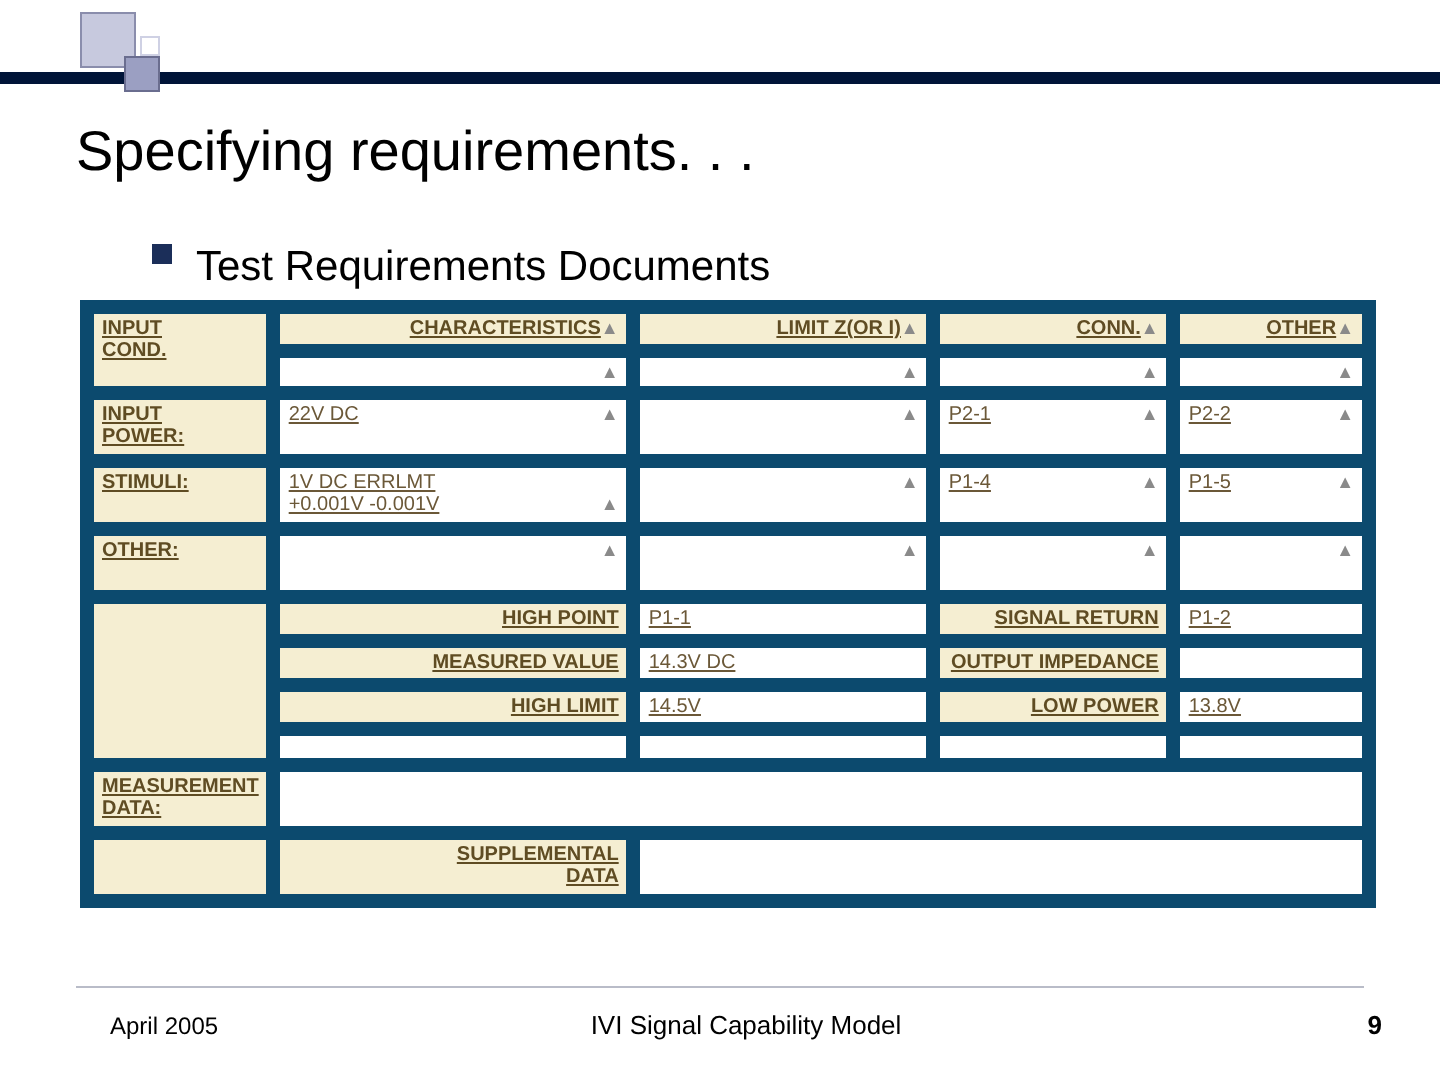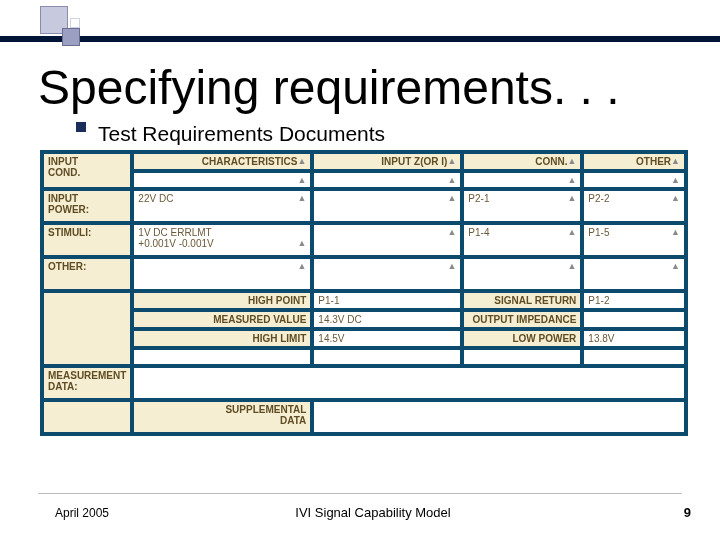--- a/index.html
+++ b/index.html
@@ -3,27 +3,27 @@
 <meta charset="utf-8">
 <style>
   * { box-sizing: border-box; margin: 0; padding: 0; }
   html, body { width: 720px; height: 540px; background: #fff; font-family: Arial, Helvetica, sans-serif; }
   .slide { position: relative; width: 720px; height: 540px; background: #fff; }
   .decor { position: absolute; top: 0; left: 0; width: 720px; height: 52px; }
   .decor .bar1 { position: absolute; top: 36px; left: 0; width: 720px; height: 6px; background: #001438; }
   .decor .sq-big { position: absolute; top: 6px; left: 40px; width: 28px; height: 28px; background: #c7c9de; border: 1px solid #8a8dac; }
   .decor .sq-mid { position: absolute; top: 28px; left: 62px; width: 18px; height: 18px; background: #9b9fc2; border: 1px solid #6a6d8f; }
   .decor .sq-sm  { position: absolute; top: 18px; left: 70px; width: 10px; height: 10px; background: #ffffff; border: 1px solid #cfd1e4; }
-  .title { position: absolute; top: 60px; left: 38px; font-size: 48px; color: #000; letter-spacing: 0; }
+  .title { position: absolute; top: 60px; left: 38px; font-size: 28px; color: #000; letter-spacing: 0; }
   .bullet-row { position: absolute; top: 122px; left: 76px; display: flex; align-items: flex-start; gap: 12px; }
   .bullet { width: 10px; height: 10px; background: #1b2e59; }
   .bullet-text { font-size: 21px; color: #000; }
   .table-wrap { position: absolute; top: 150px; left: 40px; width: 648px; }
   table { border-collapse: collapse; width: 100%; font-size: 10px; color: #6b5838; }
-  td { border: 4px solid #0c4a6e; padding: 2px 4px; vertical-align: top; height: 18px; background: #fff; }
+  td { border: 7px solid #0c4a6e; padding: 2px 4px; vertical-align: top; height: 18px; background: #fff; text-decoration: underline; }
   td.hdr { background: #f5eed2; font-weight: bold; color: #5f4c23; text-align: right; }
   td.lbl { background: #f5eed2; font-weight: bold; color: #5f4c23; width: 86px; }
   td.tall { height: 34px; }
   .arr { float: right; color: #8a8a8a; font-size: 9px; }
   .footer { position: absolute; bottom: 20px; left: 13px; width: 720px; display: flex; align-items: center; }
   .footer .date { position: absolute; left: 42px; font-size: 12px; color: #000; }
   .footer .mid  { width: 100%; text-align: center; font-size: 13px; color: #000; }
   .footer .pg   { position: absolute; right: 42px; font-size: 13px; font-weight: bold; color: #000; }
   .footer-line { position: absolute; bottom: 46px; left: 38px; width: 644px; height: 1px; background: #b9bcc8; }
 </style>
@@ -44,21 +44,21 @@
     <div class="bullet"></div>
     <div class="bullet-text">Test Requirements Documents</div>
   </div>
 
   <div class="table-wrap">
     <table>
       <tbody>
           <tr>
         <td class="lbl" rowspan="2"><span>INPUT<br>COND.</span></td>
         <td class="hdr" style="width:180px"><span>CHARACTERISTICS</span><span class="arr">▲</span></td>
-        <td class="hdr" style="width:150px"><span>INPUT Z(OR I)</span><span class="arr">▲</span></td>
+        <td class="hdr" style="width:150px"><span>LIMIT Z(OR I)</span><span class="arr">▲</span></td>
         <td class="hdr" style="width:120px"><span>CONN.</span><span class="arr">▲</span></td>
         <td class="hdr"><span>OTHER</span><span class="arr">▲</span></td>
       </tr>
       <tr>
         <td>
               <span class="arr">▲</span>
             </td>
         <td>
               <span class="arr">▲</span>
             </td>

